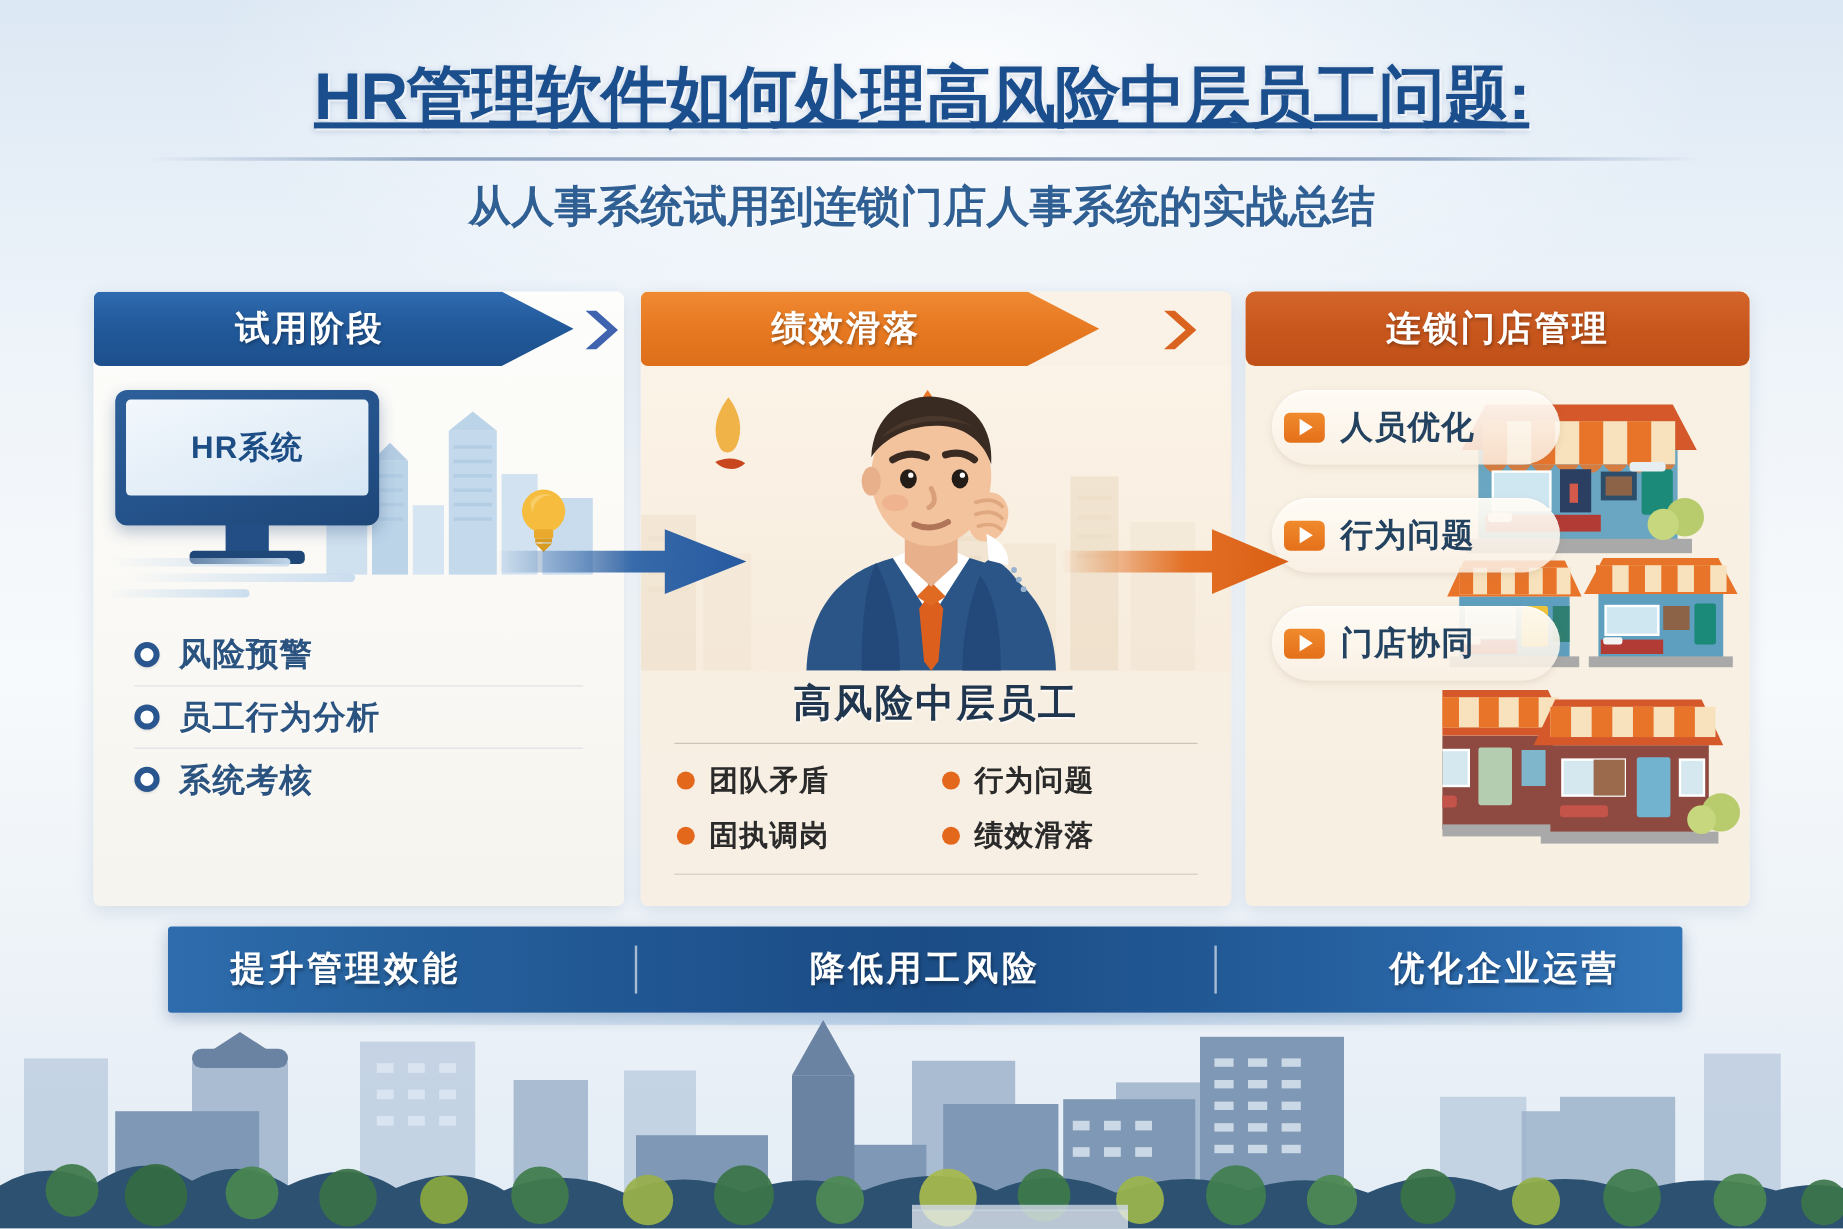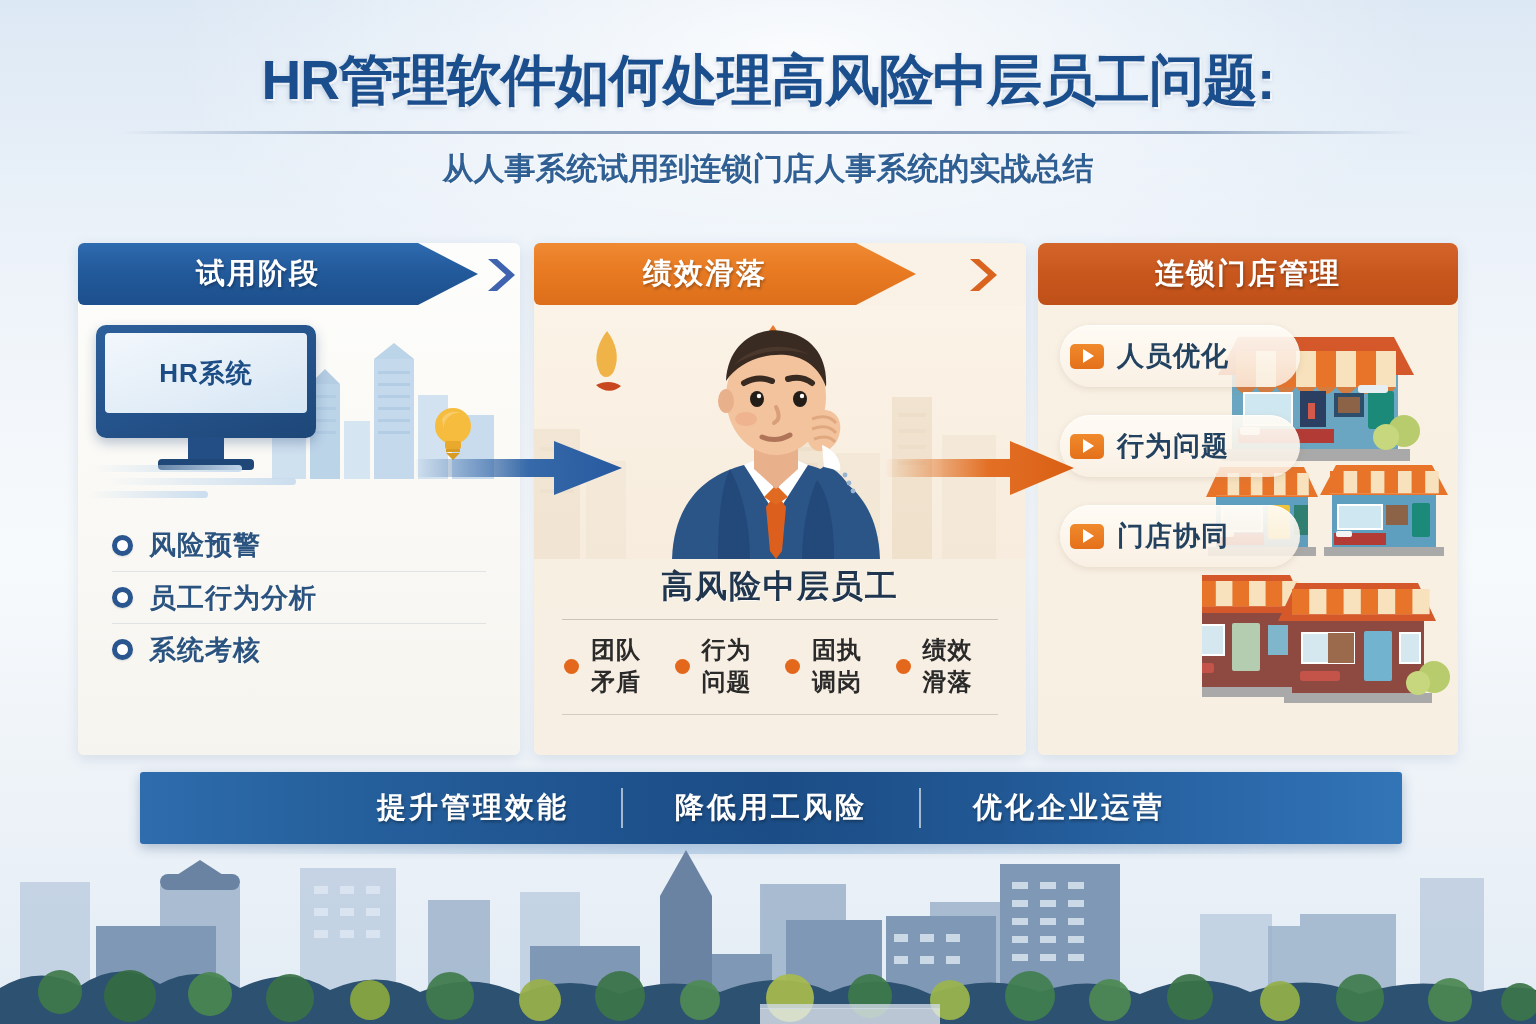--- a/index.html
+++ b/index.html
@@ -17,29 +17,30 @@
     background:radial-gradient(ellipse 900px 380px at 52% 10%, rgba(255,255,255,.85), rgba(255,255,255,0) 70%);
     pointer-events:none;
   }
 
   
   .title-wrap{ position:absolute; left:0; top:44px; width:1536px; text-align:center; }
   .main-title{
     font-size:55px; font-weight:bold; color:#1b4e8c; letter-spacing:-1px;
     text-shadow:2px 2px 0 rgba(255,255,255,.65), 0 2px 5px rgba(30,70,130,.25);
     white-space:nowrap;
+    text-decoration:underline;
   }
   .title-rule{
     position:absolute; left:120px; top:131px; width:1300px; height:3px;
     background:linear-gradient(90deg, rgba(160,180,205,0) 0%, rgba(120,145,180,.75) 18%, rgba(110,135,172,.85) 50%, rgba(120,145,180,.75) 82%, rgba(160,180,205,0) 100%);
     border-radius:2px;
   }
   .sub-title{
     position:absolute; left:0; top:148px; width:1536px; text-align:center;
-    font-size:31px; font-weight:bold; color:#2f5f93; white-space:nowrap;
+    font-size:36px; font-weight:bold; color:#2f5f93; white-space:nowrap;
     text-shadow:1px 1px 0 rgba(255,255,255,.6);
   }
 
   
   .panels{ position:absolute; left:78px; top:243px; width:1380px; height:512px; }
 
   .panel{ position:absolute; top:0; height:512px; }
   .panel-body{
     position:absolute; left:0; right:0; top:0; bottom:0;
     border-radius:6px; overflow:hidden;
@@ -125,21 +126,21 @@
   .p2-city2{ position:absolute; left:0; bottom:0; width:150px; height:170px; opacity:.45; }
   .person{ position:absolute; left:92px; top:10px; width:300px; height:244px; }
   .ex-mark{ position:absolute; width:34px; height:70px; }
 
   .p2-text{ position:absolute; left:0; top:316px; width:492px; }
   .p2-title{
     text-align:center; font-size:32px; font-weight:bold; color:#20364f; letter-spacing:2px;
     padding:6px 0 10px; text-shadow:1px 1px 0 rgba(255,255,255,.65);
   }
   .p2-rule{ height:1px; background:rgba(150,140,125,.45); margin:0 28px 14px; }
-  .p2-grid{ display:grid; grid-template-columns:1fr 1fr 1fr 1fr; gap:14px 10px; padding:0 30px; }
+  .p2-grid{ display:grid; grid-template-columns:1fr 1fr; gap:14px 10px; padding:0 30px; }
   .p2-item{ display:flex; align-items:center; }
   .p2-dot{ width:15px; height:15px; border-radius:50%; background:#e4681c; margin-right:12px; flex:none; }
   .p2-label{ font-size:24px; font-weight:bold; color:#2a2a2a; letter-spacing:1px; }
   .p2-rule2{ height:1px; background:rgba(150,140,125,.35); margin:16px 28px 0; }
 
   
   .p3-inner{ position:absolute; left:4px; top:62px; width:420px; height:562px; }
   .p3-pills{ position:absolute; left:18px; top:20px; width:240px; z-index:4; }
   .p3-pill{
     display:flex; align-items:center; height:62px; margin-bottom:28px;
@@ -163,21 +164,21 @@
 
   
   .big-arrow{ position:absolute; z-index:8; height:62px; }
   .big-arrow svg{ width:100%; height:100%; display:block; }
 
   
   .bottom-bar{
     position:absolute; left:140px; top:772px; width:1262px; height:72px;
     background:linear-gradient(90deg,#2e6cae 0%, #27639f 12%, #1f5490 35%, #1b4c85 50%, #215894 68%, #2b69ab 88%, #3275b7 100%);
     border-radius:3px;
-    display:flex; align-items:center; justify-content:center;
+    display:flex; align-items:center; justify-content:space-between;
     box-shadow:0 4px 12px rgba(30,70,120,.3);
   }
   .bottom-bar::after{
     content:""; position:absolute; left:0; right:0; bottom:-10px; height:10px;
     background:linear-gradient(90deg,rgba(180,205,230,0),rgba(165,195,225,.7),rgba(180,205,230,0));
   }
   .bb-item{ font-size:29px; font-weight:bold; color:#fff; letter-spacing:3px; padding:0 52px;
             text-shadow:1px 2px 3px rgba(0,0,0,.32); white-space:nowrap; }
   .bb-sep{ width:2px; height:40px; background:rgba(255,255,255,.6); }
 

